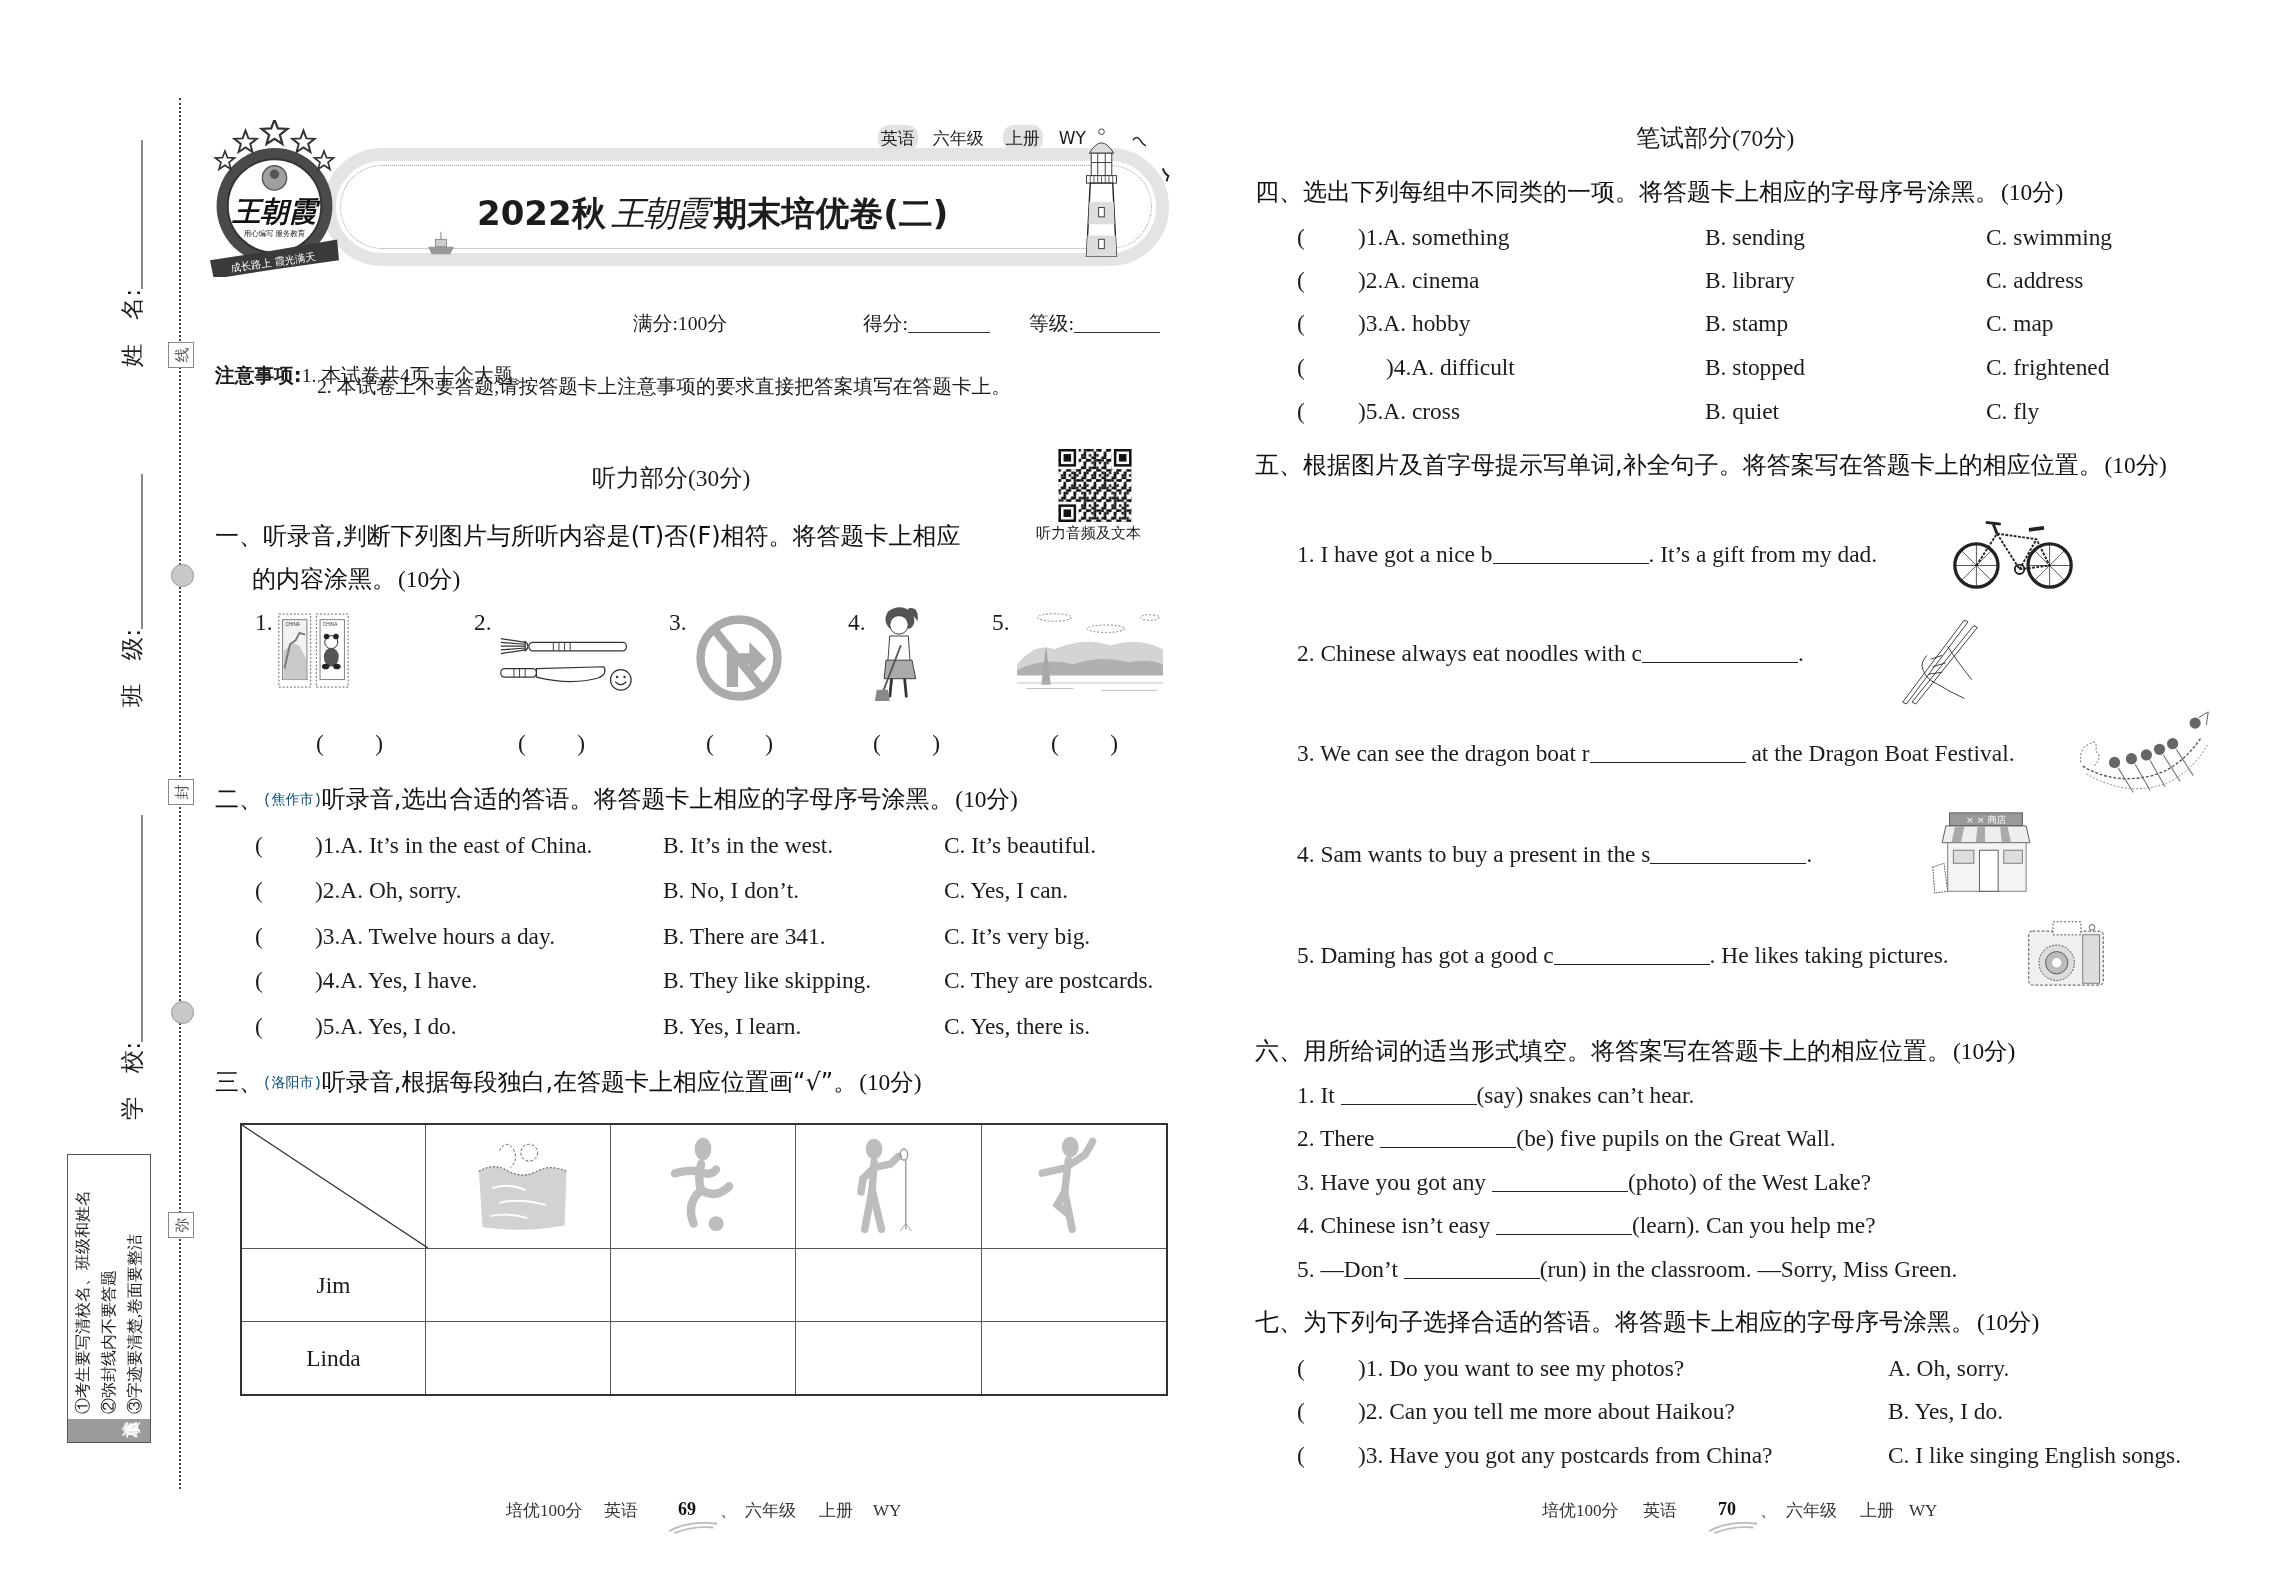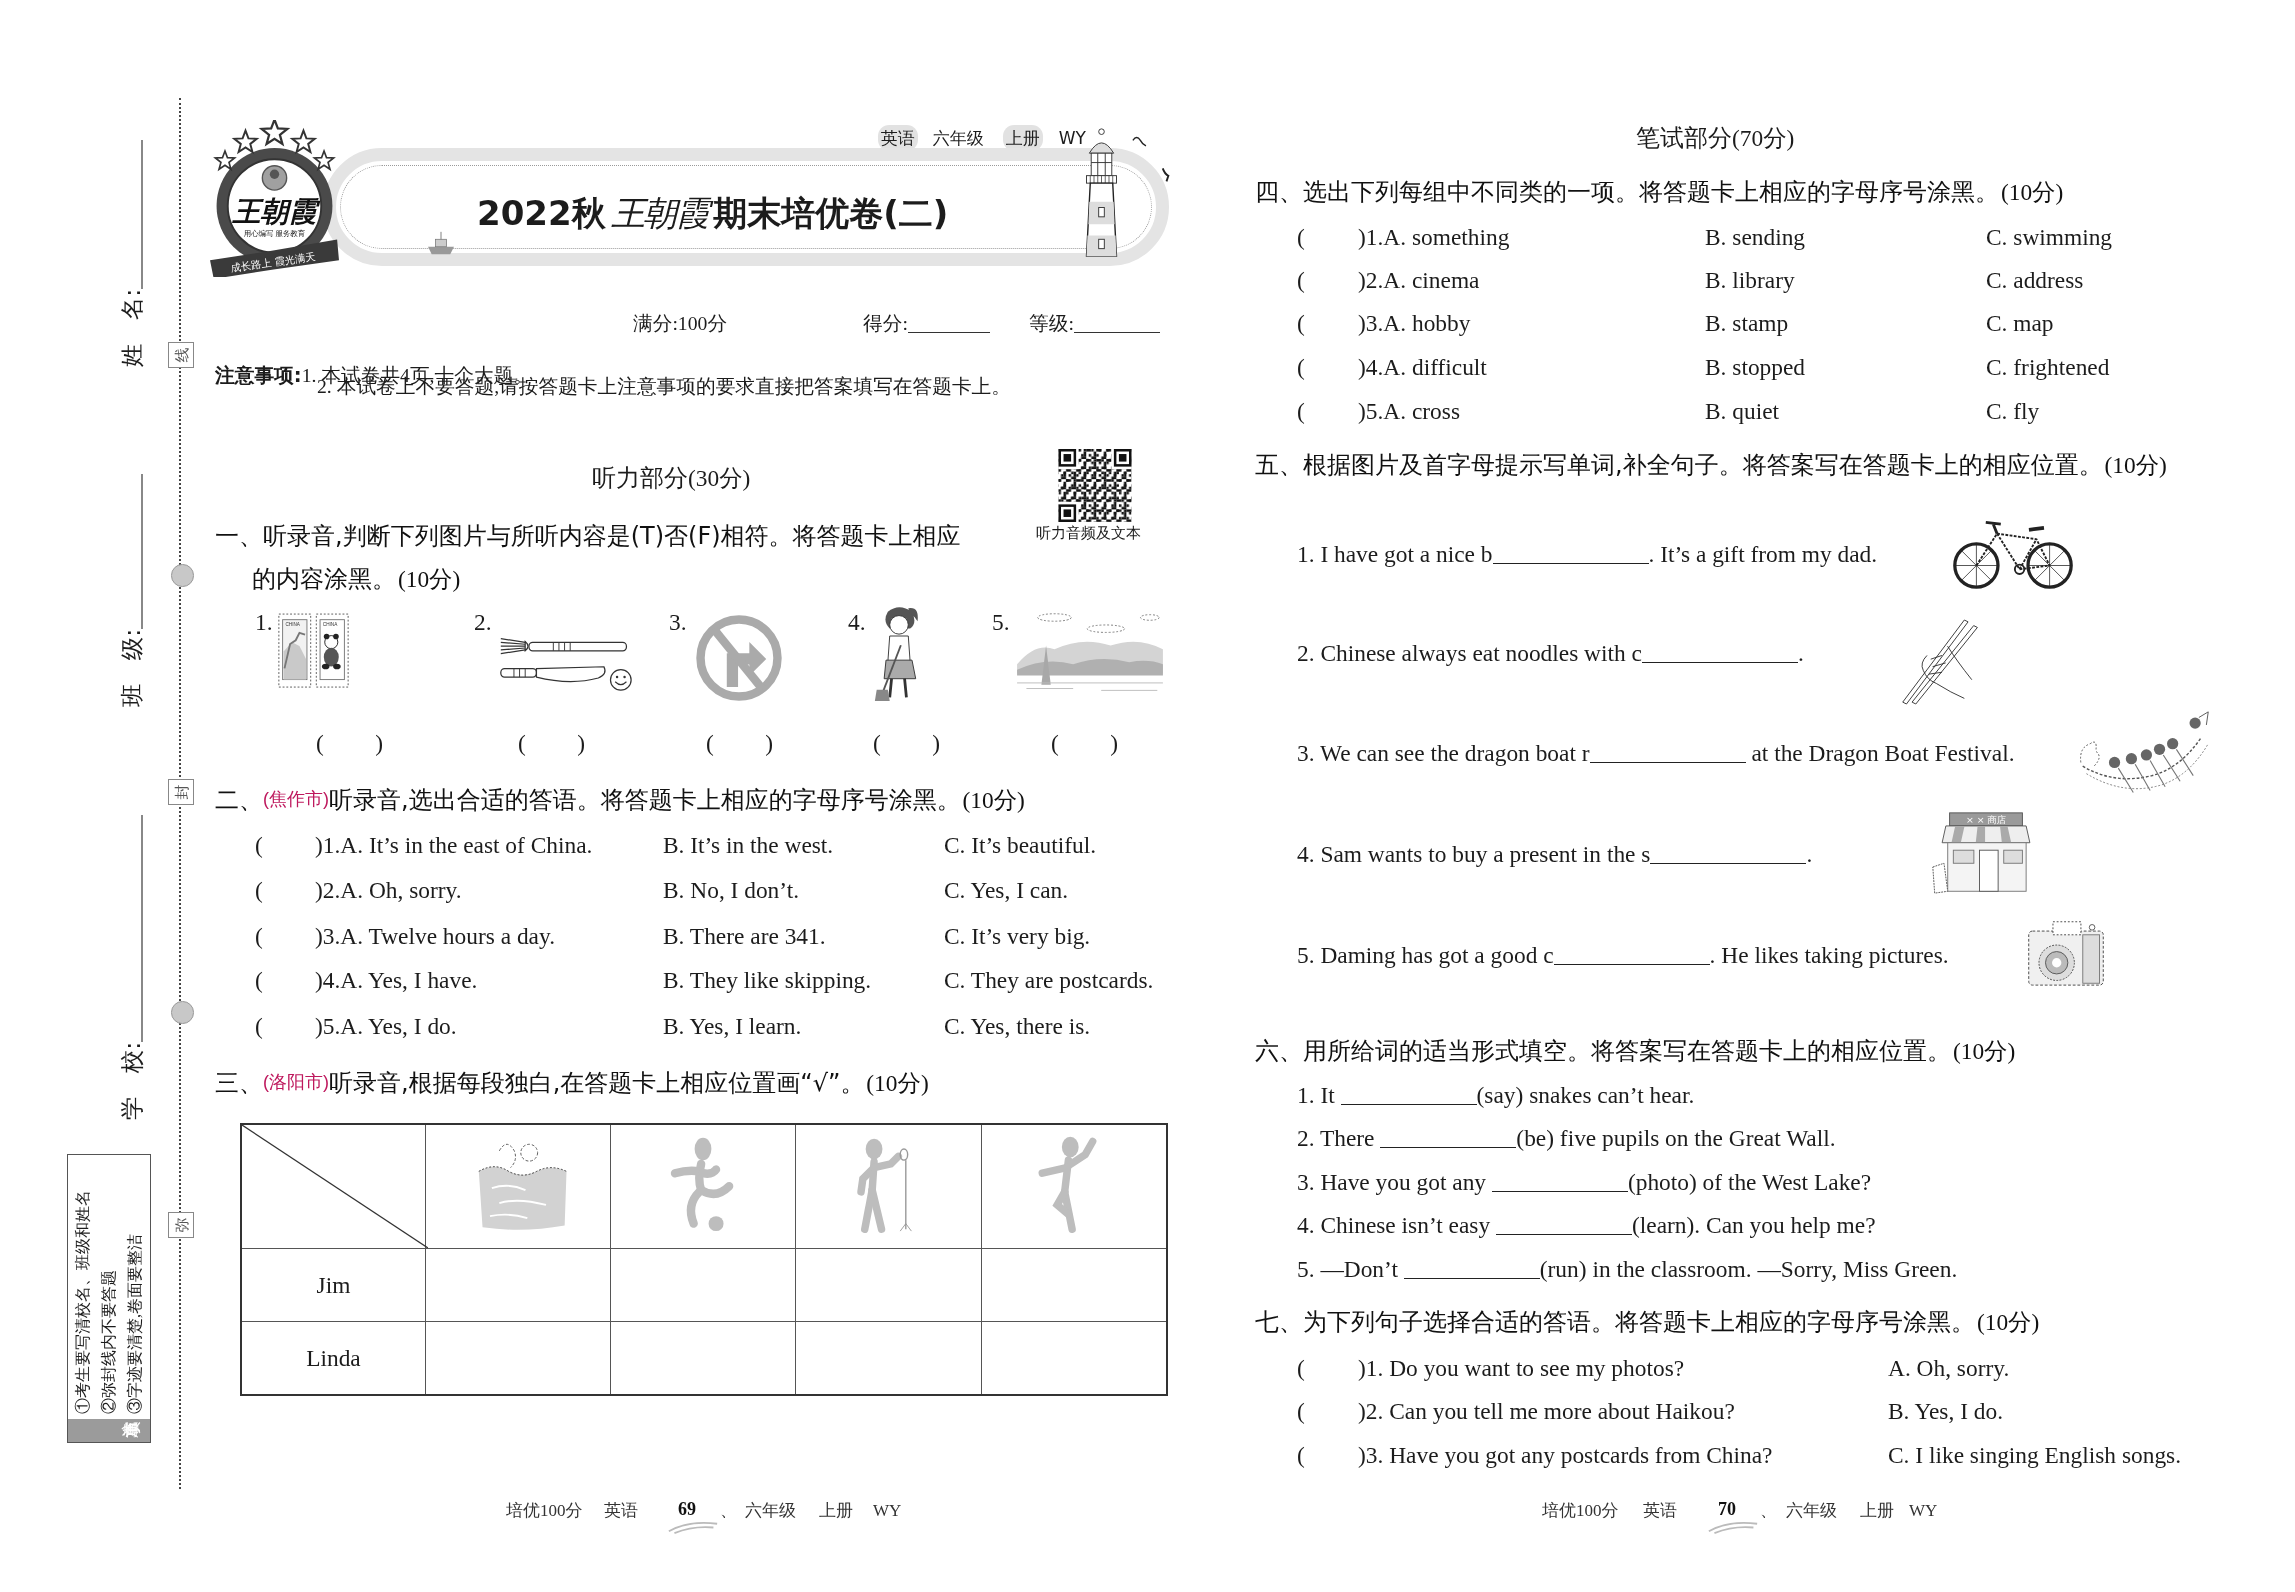--- a/index.html
+++ b/index.html
@@ -2,21 +2,21 @@
 <html style="font-size:15px"><head>
 <meta charset="utf-8">
 <style>
   html,body{margin:0;padding:0;}
   body{width:2295px;height:1593px;position:relative;overflow:hidden;background:#fff;color:#1c1c1c;font-family:"Liberation Serif",serif;}
   .abs{position:absolute;}
   .t{position:absolute;white-space:nowrap;line-height:30px;}
   .en{font-family:"Liberation Serif",serif;font-size:23.4px;}
   .hd{position:absolute;white-space:nowrap;line-height:34px;font-family:"DejaVu Sans",sans-serif;font-size:24px;color:#111;}
   .hd .pts{font-family:"Liberation Serif",serif;font-size:23.4px;margin-left:1.9px;}
-  .hd .src{font-family:Liberation Sans, sans-serif;font-size:18px;color:#be185d;vertical-align:2.8px;}
+  .hd .src{font-family:Liberation Mono, monospace;font-size:14px;color:#0c4a6e;vertical-align:2.8px;}
   .paren{position:absolute;width:67px;display:flex;justify-content:space-between;font-size:23.4px;line-height:30px;font-family:"Liberation Serif",serif;}
   .row{position:absolute;left:0;width:2295px;height:30px;}
   .row > span{position:absolute;white-space:nowrap;font-family:"Liberation Serif",serif;font-size:23.4px;line-height:30px;}
   .blank5{display:inline-block;width:156px;border-bottom:1.4px solid #222;height:20.6px;vertical-align:-1.9px;}
   .blank6{display:inline-block;width:136px;border-bottom:1.4px solid #222;height:20.6px;vertical-align:-1.9px;}
 
   
   .dotline{position:absolute;left:179px;top:98px;height:1391px;border-left:2.8px dotted #444;}
   .seal{position:absolute;width:24px;height:24px;border:1.4px solid #888;background:#fff;font-family:"DejaVu Sans",sans-serif;font-size:15px;text-align:center;line-height:24px;color:#555;}
   .seal span{display:inline-block;transform:rotate(-90deg);}
@@ -414,21 +414,21 @@
   <span style="left:1986px">C. address</span>
 </div>
 <div class="row" style="top:308px">
   <span style="left:1297px">(</span>
   <span style="left:1358px"><span>)</span><span>3.</span><span>A. hobby</span></span>
   <span style="left:1705px">B. stamp</span>
   <span style="left:1986px">C. map</span>
 </div>
 <div class="row" style="top:352px">
   <span style="left:1297px">(</span>
-  <span style="left:1358px"><span>)</span><span>4.</span><span>A. difficult</span></span>
+  <span style="left:1386px"><span>)</span><span>4.</span><span>A. difficult</span></span>
   <span style="left:1705px">B. stopped</span>
   <span style="left:1986px">C. frightened</span>
 </div>
 <div class="row" style="top:396px">
   <span style="left:1297px">(</span>
   <span style="left:1358px"><span>)</span><span>5.</span><span>A. cross</span></span>
   <span style="left:1705px">B. quiet</span>
   <span style="left:1986px">C. fly</span>
 </div>
 

